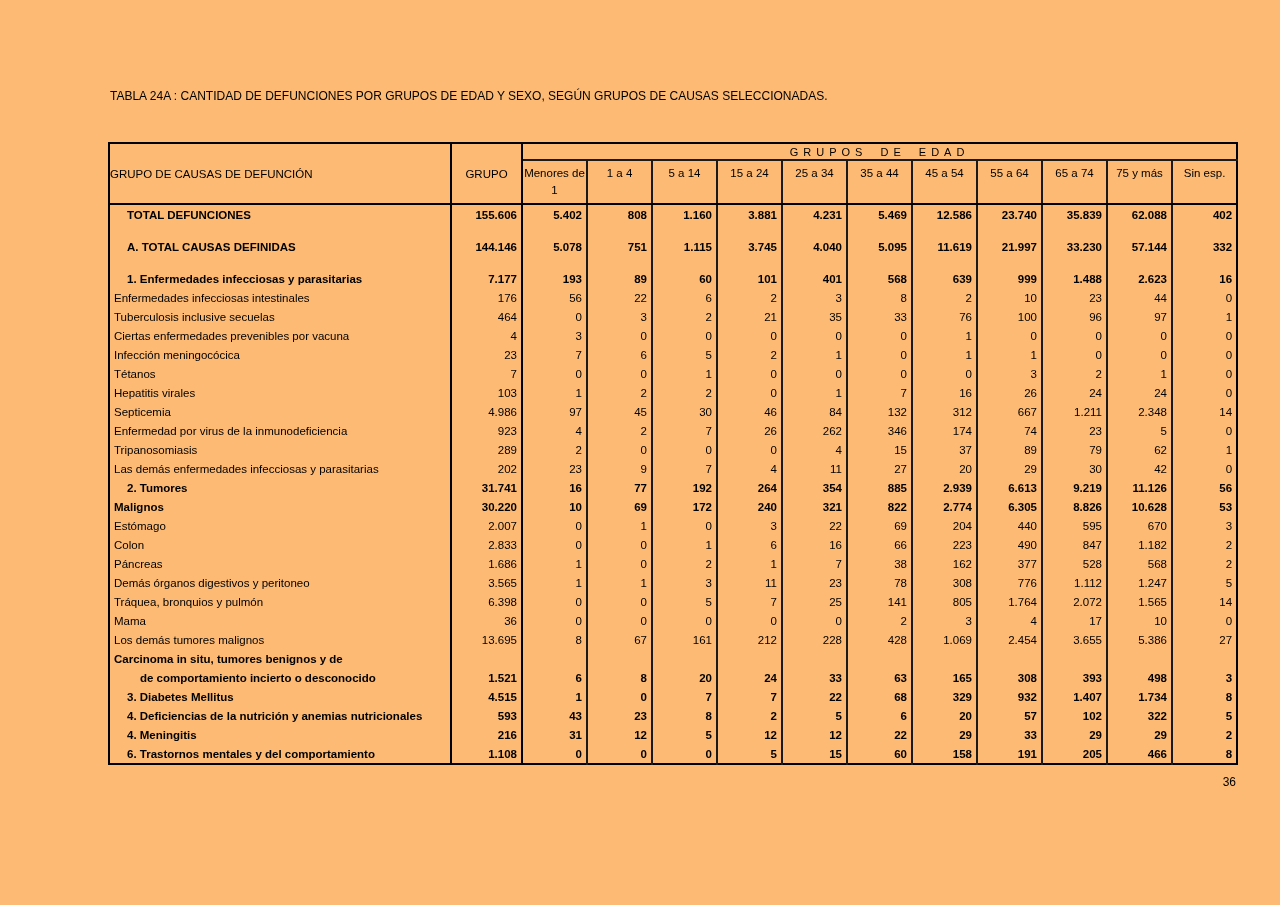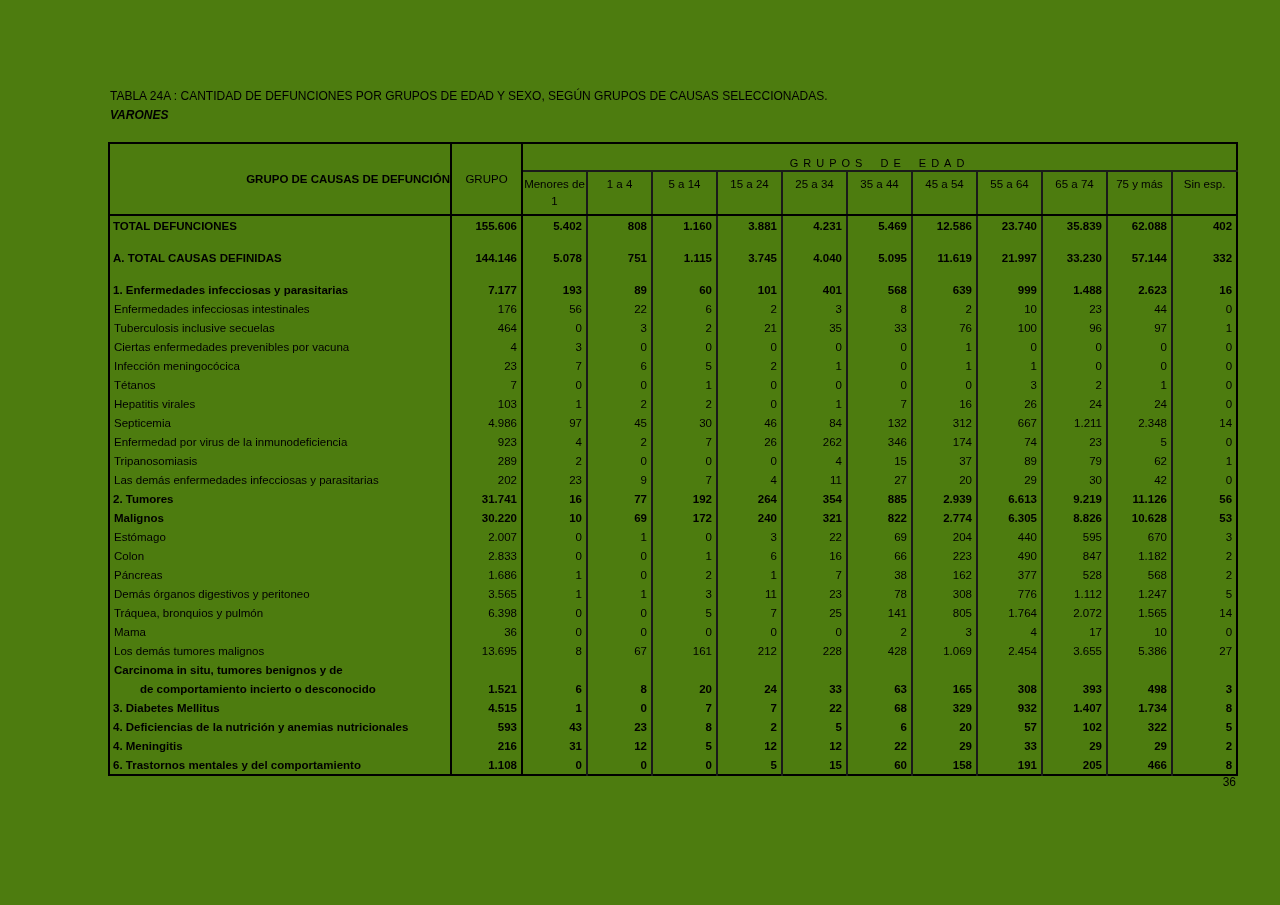--- a/index.html
+++ b/index.html
@@ -1,20 +1,20 @@
 <!DOCTYPE html>
 <html><head>
 <meta charset="utf-8">
 <style>
   html, body { margin: 0; padding: 0; background: #ffffff; }
   .page {
     position: relative;
     width: 1280px;
     height: 905px;
-    background: #4d7c0f;
+    background: #fdba74;
     font-family: "Liberation Sans", sans-serif;
     color: #000000;
     overflow: hidden;
   }
   .titles {
     position: absolute;
     left: 110px;
     top: 87px;
     font-size: 12px;
     line-height: 19px;
@@ -44,48 +44,47 @@
     white-space: nowrap;
   }
   .th-banner {
     height: 14px;
     text-align: center;
     letter-spacing: 5px;
     word-spacing: 5px;
     font-size: 11px;
     border-left: 2px solid #000;
     border-bottom: 2px solid #1a1a1a;
-    padding-top: 12px;
+    padding-top: 1px;
   }
   .th-label {
-    text-align: right;
+    text-align: left;
     vertical-align: middle;
     border-right: 2px solid #000;
     border-bottom: 2px solid #000;
-    font-weight: bold;
   }
   .th-total {
     text-align: center;
     vertical-align: middle;
     border-right: 2px solid #000;
     border-bottom: 2px solid #000;
   }
   .th-age {
     height: 38px;
     text-align: center;
     vertical-align: top;
     padding-top: 4px;
     border-left: 2px solid #1a1a1a;
     border-bottom: 2px solid #000;
     white-space: normal;
     line-height: 17px;
   }
   tbody td { height: 19px; }
   tbody tr.spacer td { height: 13px; }
-  td.lbl { text-align: left; padding-left: 3px; }
+  td.lbl { text-align: left; padding-left: 17px; }
   td.lbl.ind1 { padding-left: 4px; }
   td.lbl.ind2 { padding-left: 30px; }
   td.num {
     text-align: right;
     padding-right: 4px;
     border-left: 2px solid #1a1a1a;
   }
   td.num.first {
     border-left: 2px solid #000;
     border-right: 2px solid #000;
@@ -101,21 +100,20 @@
     font-size: 12px;
   }
 </style>
 </head>
 <body>
 
 <div class="page">
 
   <div class="titles">
     <div class="title-line">TABLA 24A : CANTIDAD DE DEFUNCIONES POR GRUPOS DE EDAD Y SEXO,  SEGÚN GRUPOS DE CAUSAS SELECCIONADAS.</div>
-    <div class="sex-label">VARONES</div>
   </div>
 
   <table class="mort">
     <colgroup>
       <col class="c-label">
       <col class="c-total">
       <col class="c-age">
         <col class="c-age">
         <col class="c-age">
         <col class="c-age">

